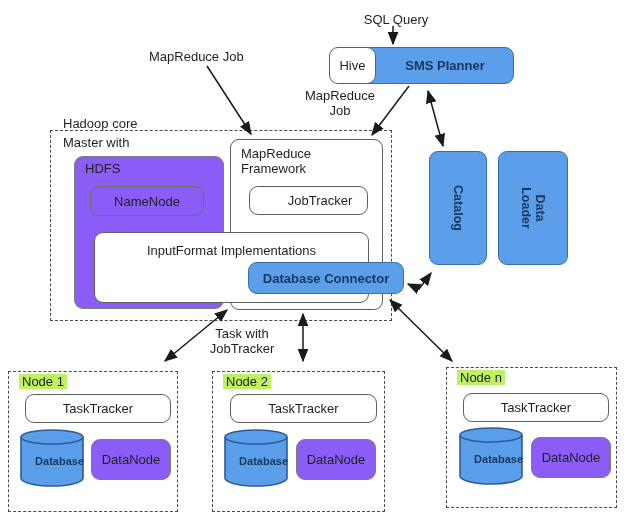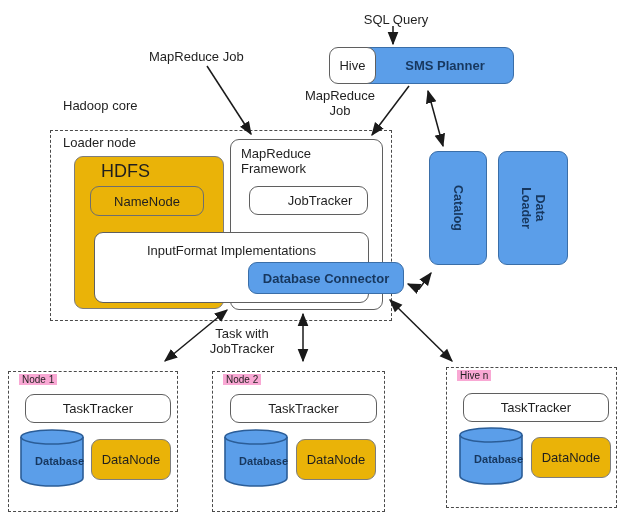--- a/index.html
+++ b/index.html
@@ -5,51 +5,51 @@
   html,body { margin:0; padding:0; background:#ffffff; }
   .stage {
     position:relative; width:642px; height:529px; background:#ffffff;
     font-family:"Liberation Sans", sans-serif; color:#1f1f1f; overflow:hidden;
   }
   .abs { position:absolute; }
   .lbl { font-size:13px; line-height:15px; white-space:pre-line; }
   .center { display:flex; align-items:center; justify-content:center; text-align:center; }
   .box { position:absolute; box-sizing:border-box; }
   .white { background:#ffffff; border:1.6px solid #5f5f5f; border-radius:9px; }
-  .grayfill { background:#eab308; border:1.6px solid #7d7d7d; border-radius:9px; }
+  .grayfill { background:#8b5cf6; border:1.6px solid #7d7d7d; border-radius:9px; }
   .bluefill { background:#5b9ee9; border:1.6px solid #3a6ea8; border-radius:9px; }
   .navy { color:#17375e; font-weight:600; }
   .dashedbox { position:absolute; border:1.7px dashed #4a4a4a; box-sizing:border-box; background:transparent; }
   .rot { transform:rotate(90deg); white-space:pre-line; text-align:center; font-size:12.5px; line-height:14px; }
-  .node-label { position:absolute; left:10px; top:2px; font-size:10px; background:#f9a8d4; padding:0 3px; }
+  .node-label { position:absolute; left:10px; top:2px; font-size:13px; background:#bef264; padding:0 3px; }
   .cyl-label { position:absolute; left:0; right:0; top:26px; text-align:right;
                font-size:11px; font-weight:600; color:#17375e; }
   svg.arrows { position:absolute; left:0; top:0; z-index:60; pointer-events:none; }
 </style>
 </head>
 <body>
 
 <div class="stage">
 
   <div class="abs lbl center" style="left:348px; top:6px; width:96px;margin-top:6px;">SQL Query</div>
 
   <div class="box bluefill" style="left:340px; top:47px; width:174px; height:37px; z-index:2;"></div>
   <div class="box white center" style="left:329px; top:47px; width:47px; height:37px; z-index:3; font-size:13px;">Hive</div>
   <div class="abs center navy" style="left:378px; top:47px; width:134px; height:37px; z-index:3; font-size:13px;">SMS Planner</div>
 
   <div class="abs lbl" style="left:149px; top:49px; width:110px;">MapReduce Job</div>
   <div class="abs lbl center" style="left:298px; top:88px; width:84px;">MapReduce
 Job</div>
-  <div class="abs lbl" style="left:63px; top:98px;">Hadoop core</div>
+  <div class="abs lbl" style="left:63px; top:116px;">Hadoop core</div>
 
   <div class="dashedbox" style="left:50px; top:130px; width:342px; height:191px; z-index:1;"></div>
-  <div class="abs lbl" style="left:63px; top:135px; z-index:2;">Loader node</div>
+  <div class="abs lbl" style="left:63px; top:135px; z-index:2;">Master with</div>
 
   <div class="box grayfill" style="left:74px; top:156px; width:150px; height:153px; z-index:2;"></div>
-  <div class="abs" style="left:85px; top:161px; z-index:3; font-size:18px;margin-left:16px;">HDFS</div>
+  <div class="abs" style="left:85px; top:161px; z-index:3; font-size:13px;">HDFS</div>
   <div class="box grayfill center" style="left:90px; top:186px; width:114px; height:30px; z-index:3; border-color:#6e6e6e; font-size:13px;">NameNode</div>
 
   <div class="box white" style="left:230px; top:139px; width:153px; height:171px; z-index:2;"></div>
   <div class="abs lbl" style="left:241px; top:146px; z-index:3;">MapReduce
 Framework</div>
   <div class="box white center" style="left:249px; top:186px; width:119px; height:29px; z-index:3; font-size:13px;padding-left:23px;">JobTracker</div>
 
   <div class="box white" style="left:94px; top:232px; width:275px; height:71px; z-index:4; text-align:center; padding-top:10px; font-size:13px;">InputFormat Implementations</div>
 
   <div class="box bluefill center navy" style="left:248px; top:262px; width:156px; height:32px; z-index:5; font-size:13px;">Database Connector</div>
@@ -85,21 +85,21 @@
       <svg width="64" height="58" viewBox="0 0 64 58">
         <path d="M1,8 L1,49 A31,8 0 0 0 63,49 L63,8" fill="#5b9ee9" stroke="#2b5d97" stroke-width="1.6"></path>
         <ellipse cx="32" cy="8" rx="31" ry="7" fill="#5b9ee9" stroke="#2b5d97" stroke-width="1.6"></ellipse>
       </svg>
       <div class="cyl-label">Database</div>
     </div>
     <div class="box grayfill center" style="left:83px; top:67px; width:80px; height:41px; font-size:13px;">DataNode</div>
   </div>
 
   <div class="dashedbox" style="left:446px; top:367px; width:171px; height:141px;">
-    <div class="node-label">Hive n</div>
+    <div class="node-label">Node n</div>
     <div class="box white center" style="left:16px; top:25px; width:146px; height:29px; font-size:13px;">TaskTracker</div>
     <div class="abs" style="left:12px; top:59px; width:64px; height:58px;">
       <svg width="64" height="58" viewBox="0 0 64 58">
         <path d="M1,8 L1,49 A31,8 0 0 0 63,49 L63,8" fill="#5b9ee9" stroke="#2b5d97" stroke-width="1.6"></path>
         <ellipse cx="32" cy="8" rx="31" ry="7" fill="#5b9ee9" stroke="#2b5d97" stroke-width="1.6"></ellipse>
       </svg>
       <div class="cyl-label">Database</div>
     </div>
     <div class="box grayfill center" style="left:84px; top:69px; width:80px; height:41px; font-size:13px;">DataNode</div>
   </div>

